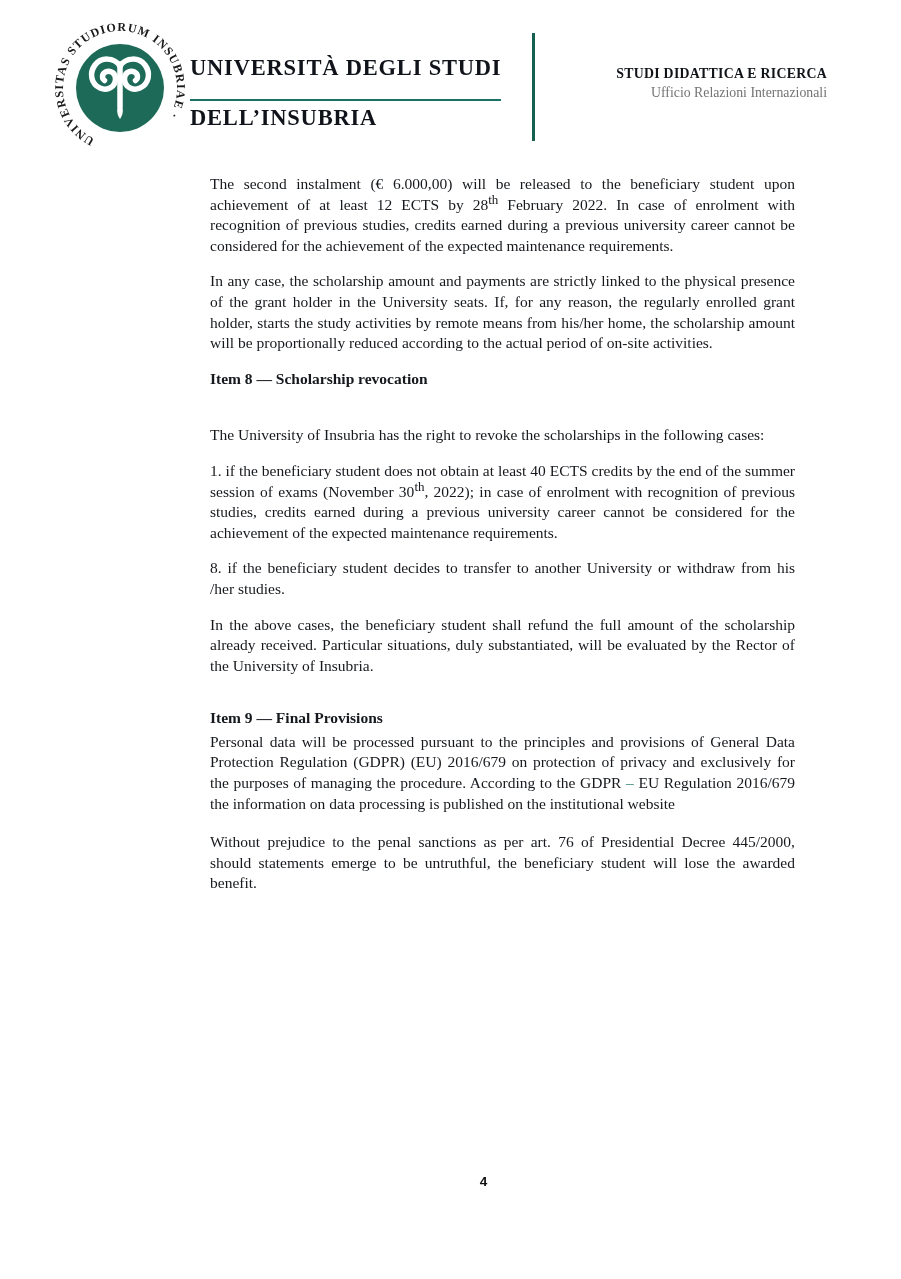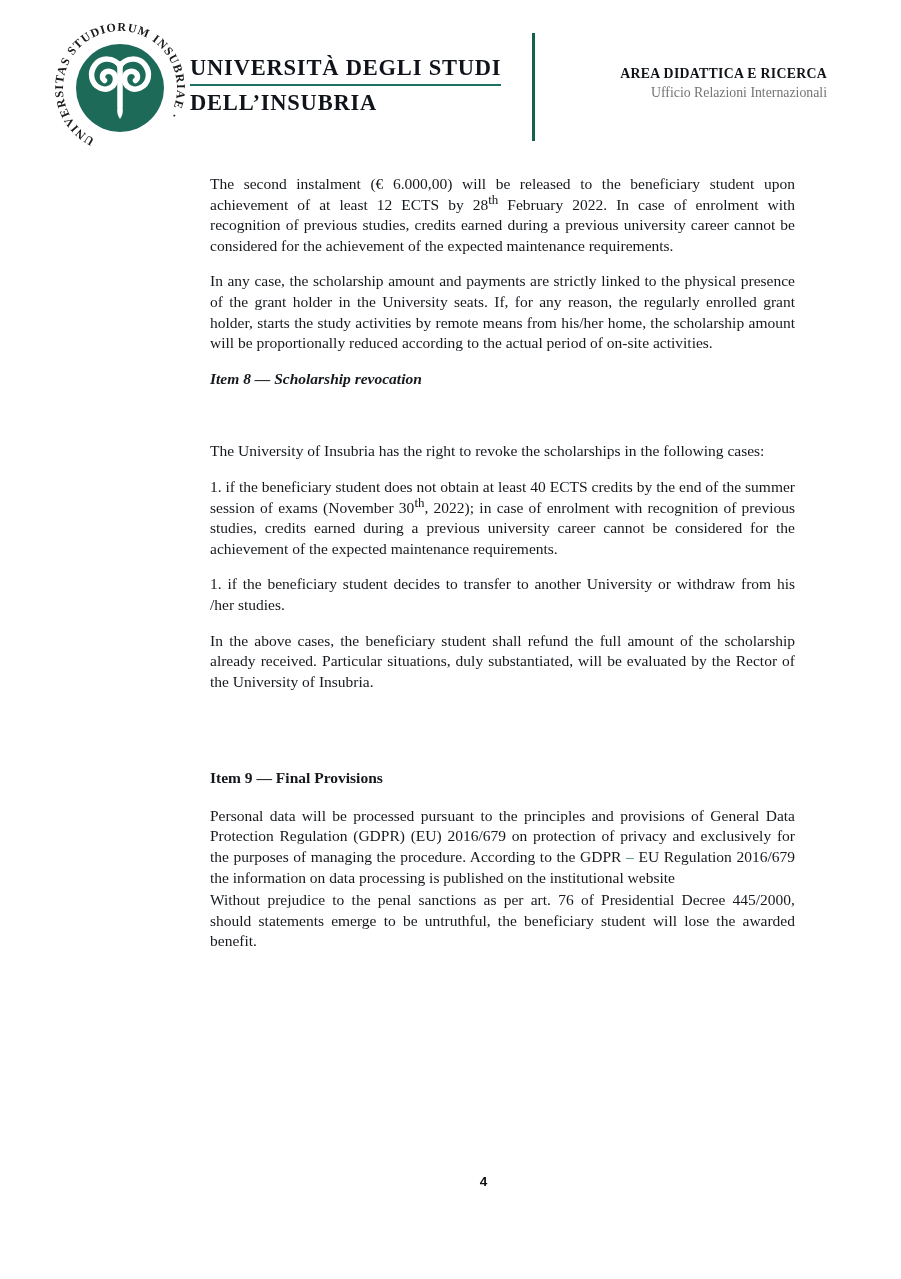--- a/index.html
+++ b/index.html
@@ -6,41 +6,41 @@
   body {
     width:901px; height:1279px; position:relative; overflow:hidden;
     font-family:"Liberation Serif", serif; color:#15181c;
   }
 
   
   .logo-wrap { position:absolute; left:50px; top:18px; width:140px; height:140px; }
   .uni-title { position:absolute; left:190px; top:55px; }
   .uni-line1 {
     display:inline-block; font-size:22.5px; font-weight:bold; letter-spacing:0.8px;
-    color:#10141a; padding-bottom:3px; border-bottom:2.5px solid #1c7265;
+    color:#10141a; padding-bottom:18px; border-bottom:2.5px solid #1c7265;
   }
   .uni-line2 {
     font-size:22.5px; font-weight:bold; letter-spacing:0.8px; color:#10141a; margin-top:4px;
   }
   .hdr-divider { position:absolute; left:532px; top:33px; width:3px; height:108px; background:#15604f; }
   .office-block { position:absolute; right:74px; top:66px; text-align:right; }
   .office-line1 { font-size:13.8px; font-weight:bold; letter-spacing:0.3px; color:#101418; }
   .office-line2 { font-size:13.8px; margin-top:3px; color:#737373; }
 
   
   .doc {
     position:absolute; left:210px; top:174px; width:585px;
     font-size:15.5px; line-height:20.6px; text-align:justify; color:#15181c;
   }
   .doc p { margin:0 0 15px 0; }
   .doc p.heading { font-weight:bold; text-align:left; }
-  .doc p.h8 { margin-bottom:52px;font-style:italic; }
-  .doc p.gap-before-h9 { margin-bottom:76px; }
-  .doc p.h9 { margin-bottom:17px; }
-  .doc p.p-gdpr { margin-bottom:2px; }
+  .doc p.h8 { margin-bottom:36px; }
+  .doc p.gap-before-h9 { margin-bottom:32px; }
+  .doc p.h9 { margin-bottom:3px; }
+  .doc p.p-gdpr { margin-bottom:18px; }
   sup { font-size:13px; line-height:0; vertical-align:super; }
   .accent-dash { color:#2e8173; }
 
   
   .page-number {
     position:absolute; left:191px; top:1174px; width:585px; text-align:center;
     font-family:"Liberation Sans", sans-serif; font-size:13.5px; font-weight:bold; color:#111;
   }
 </style>
 </head>
@@ -66,37 +66,37 @@
 </div>
 
 <div class="uni-title">
   <div><span class="uni-line1">UNIVERSITÀ DEGLI STUDI</span></div>
   <div class="uni-line2">DELL’INSUBRIA</div>
 </div>
 
 <div class="hdr-divider"></div>
 
 <div class="office-block">
-  <div class="office-line1">AREA DIDATTICA E RICERCA</div>
+  <div class="office-line1">STUDI DIDATTICA E RICERCA</div>
   <div class="office-line2">Ufficio Relazioni Internazionali</div>
 </div>
 
 <div class="doc">
 
   <p><span>The second instalment (€ 6.000,00) will be released to the beneficiary student upon achievement of at least 12 ECTS by 28</span><sup>th</sup><span> February 2022. In case of enrolment with recognition of previous studies, credits earned during a previous university career cannot be considered for the achievement of the expected maintenance requirements.</span></p>
 
   <p>In any case, the scholarship amount and payments are strictly linked to the physical presence of the grant holder in the University seats. If, for any reason, the regularly enrolled grant holder, starts the study activities by remote means from his/her home, the scholarship amount will be proportionally reduced according to the actual period of on-site activities.</p>
 
   <p class="heading h8">Item 8 — Scholarship revocation</p>
 
   <p>The University of Insubria has the right to revoke the scholarships in the following cases:</p>
 
   <p><span>1. if the beneficiary student does not obtain at least 40 ECTS credits by the end of the summer session of exams (November 30</span><sup>th</sup><span>, 2022); in case of enrolment with recognition of previous studies, credits earned during a previous university career cannot be considered for the achievement of the expected maintenance requirements.</span></p>
 
-  <p>1. if the beneficiary student decides to transfer to another University or withdraw from his /her studies.</p>
+  <p>8. if the beneficiary student decides to transfer to another University or withdraw from his /her studies.</p>
 
   <p class="gap-before-h9">In the above cases, the beneficiary student shall refund the full amount of the scholarship already received. Particular situations, duly substantiated, will be evaluated by the Rector of the University of Insubria.</p>
 
   <p class="heading h9">Item 9 — Final Provisions</p>
 
   <p class="p-gdpr"><span>Personal data will be processed pursuant to the principles and provisions of General Data Protection Regulation (GDPR) (EU) 2016/679 on protection of privacy and exclusively for the purposes of managing the procedure. According to the GDPR </span><span class="accent-dash">–</span><span> EU Regulation 2016/679 the information on data processing is published on the institutional website</span></p>
 
   <p>Without prejudice to the penal sanctions as per art. 76 of Presidential Decree 445/2000, should statements emerge to be untruthful, the beneficiary student will lose the awarded benefit.</p>
 
 

